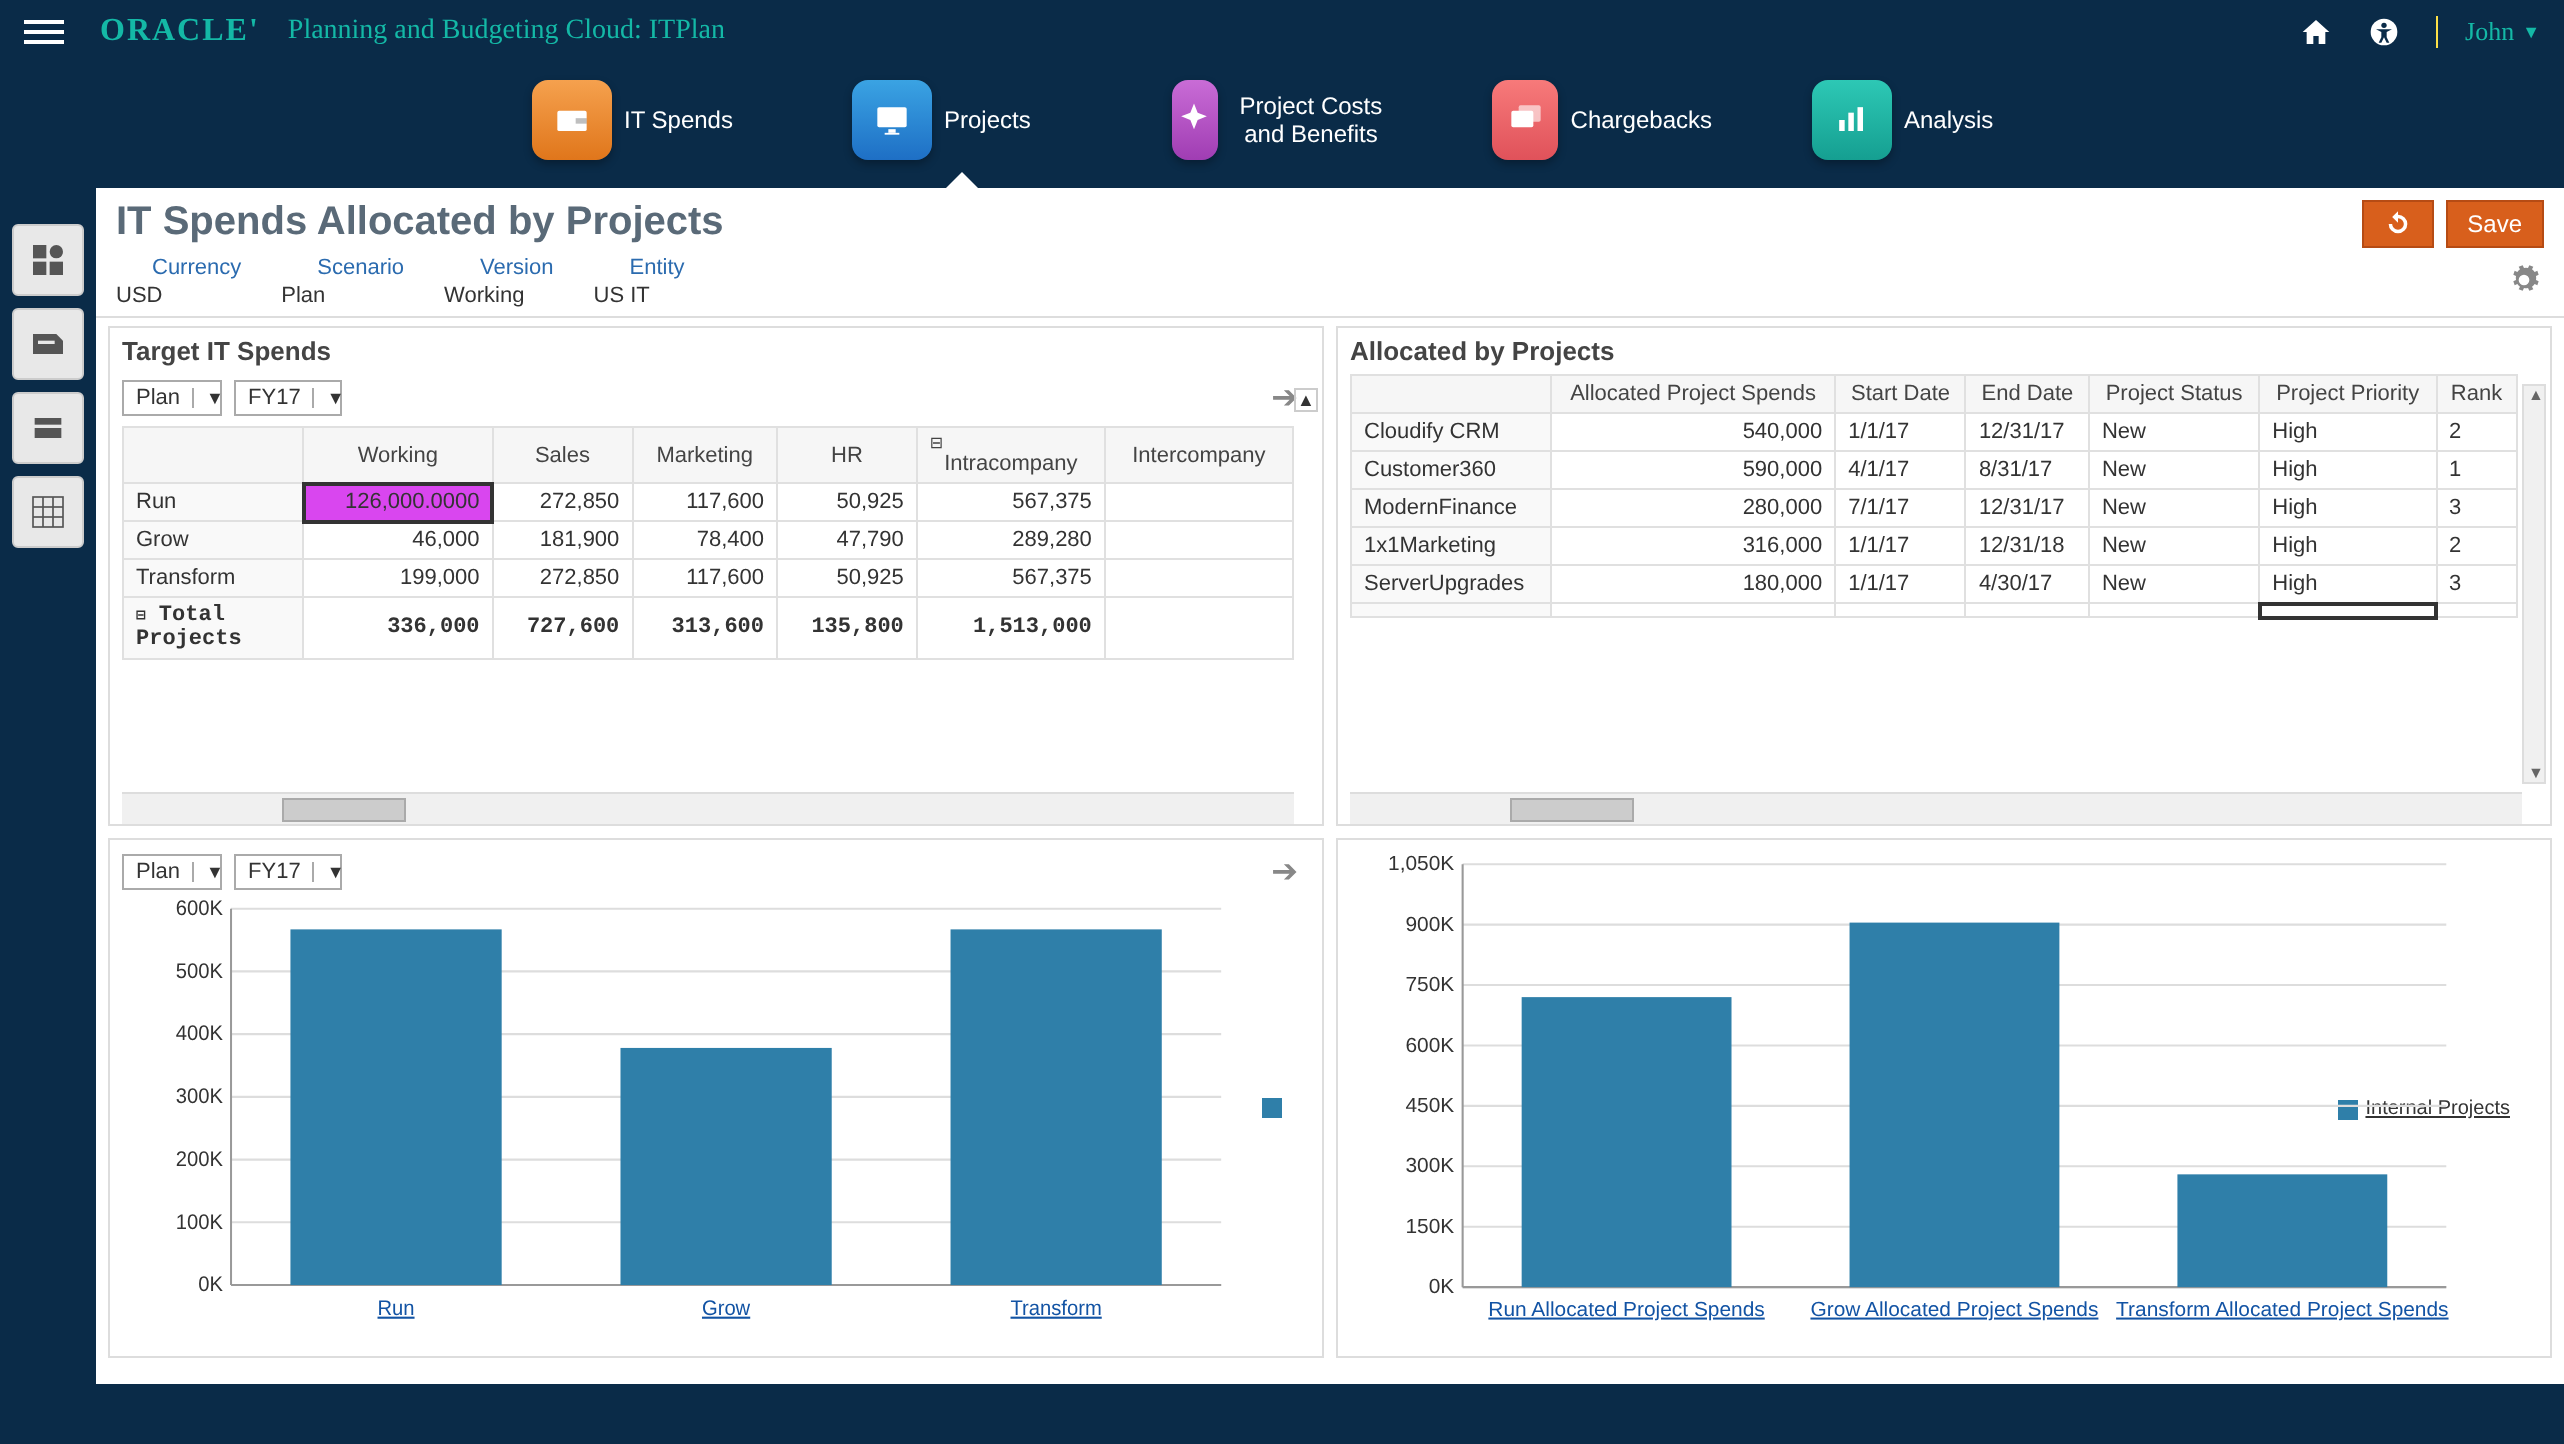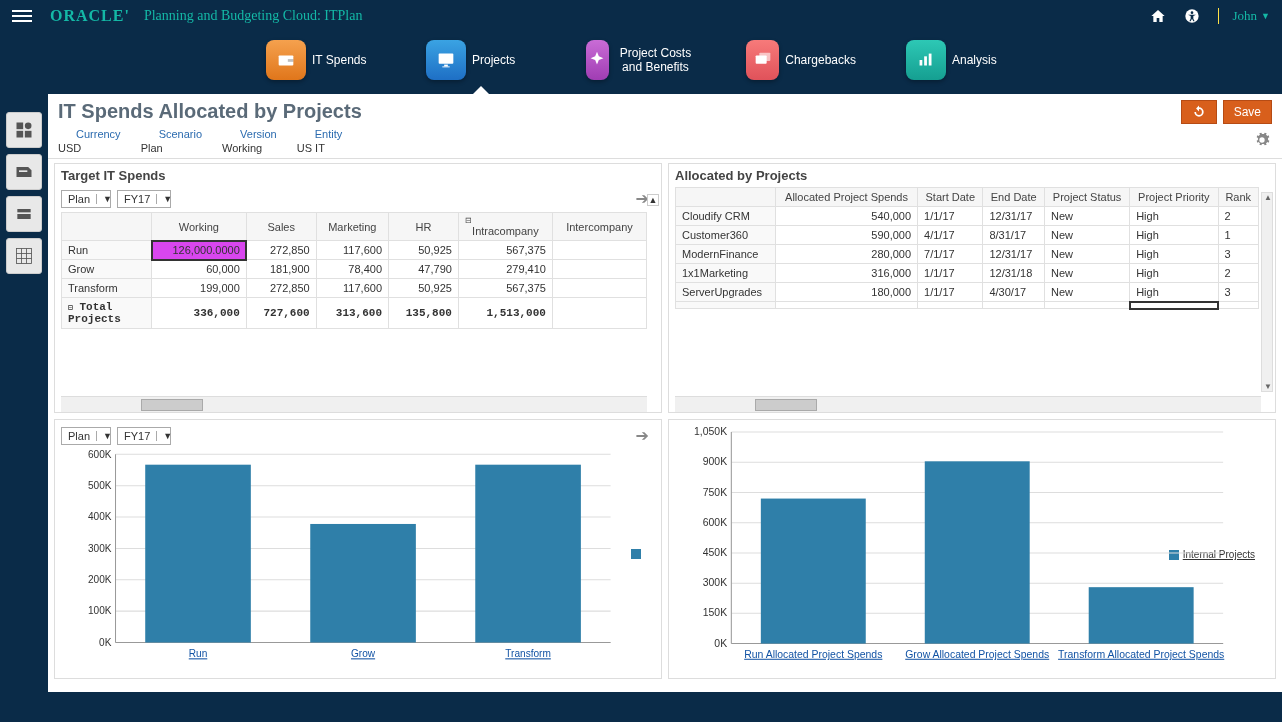--- a/index.html
+++ b/index.html
@@ -242,25 +242,25 @@
                 <td class="rowhdr">Run</td>
                 <td class="edit-cell">126,000.0000</td>
                 <td>272,850</td>
                 <td>117,600</td>
                 <td>50,925</td>
                 <td>567,375</td>
                 <td></td>
               </tr>
               <tr>
                 <td class="rowhdr">Grow</td>
-                <td>60,000</td>
+                <td>46,000</td>
                 <td>181,900</td>
                 <td>78,400</td>
                 <td>47,790</td>
-                <td>279,410</td>
+                <td>289,280</td>
                 <td></td>
               </tr>
               <tr>
                 <td class="rowhdr">Transform</td>
                 <td>199,000</td>
                 <td>272,850</td>
                 <td>117,600</td>
                 <td>50,925</td>
                 <td>567,375</td>
                 <td></td>

